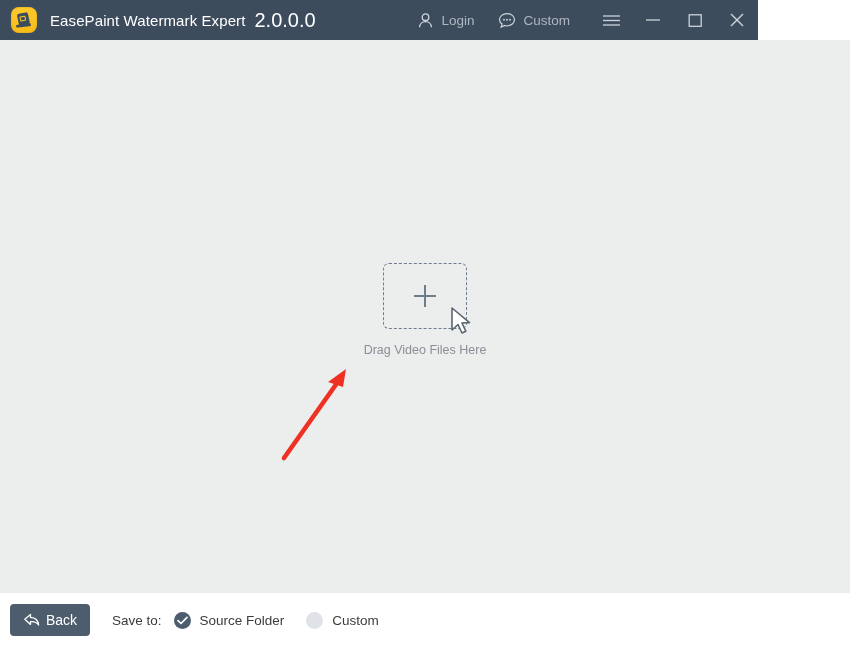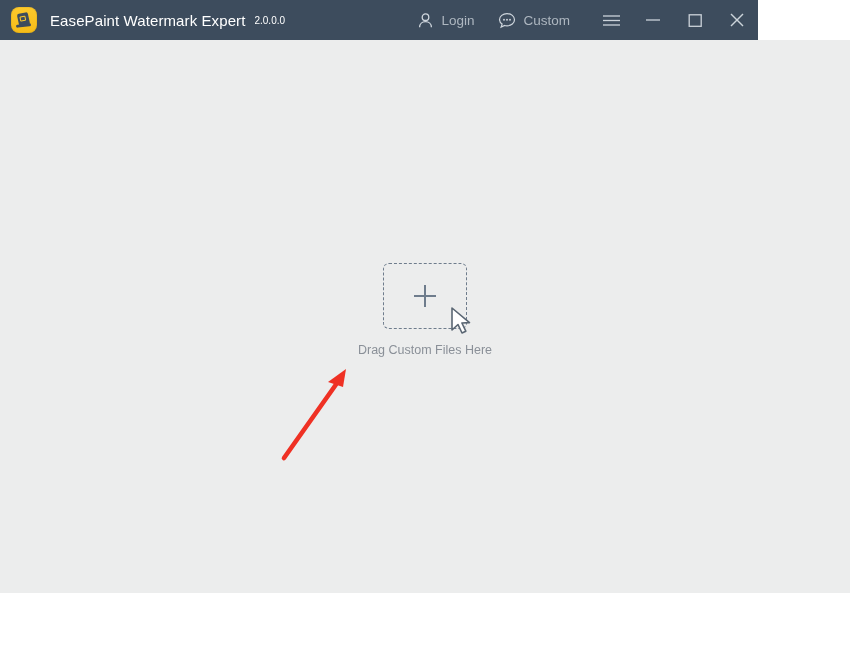--- a/index.html
+++ b/index.html
@@ -73,21 +73,21 @@
   .title-text {
     margin-left: 13px;
     color: #ffffff;
     font-size: 15px;
     letter-spacing: 0.1px;
     white-space: nowrap;
   }
   .title-version {
     margin-left: 9px;
     color: #ffffff;
-    font-size: 10px;
+    font-size: 20px;
     white-space: nowrap;
   }
 
   .tb-right {
     position: absolute;
     right: 0; top: 0;
     height: 40px;
     display: flex;
     align-items: center;
   }
@@ -289,27 +289,52 @@
         </svg>
       </div>
     </div>
   </div>
 
   <div class="canvas">
     <div class="dropzone-wrap">
       <div class="dropbox">
         <div class="plus"></div>
       </div>
-      <div class="drop-label">Drag Custom Files Here</div>
+      <div class="drop-label">Drag Video Files Here</div>
     </div>
 
     <svg class="cursor-arrow" width="28" height="32" viewBox="0 0 28 32">
       <path d="M3 2 L3 24 L9 18.5 L13 27 L16.8 25.2 L12.9 17 L20.5 16.6 Z" fill="#ffffff" stroke="#5a6673" stroke-width="1.6" stroke-linejoin="round"></path>
     </svg>
 
     <svg class="red-arrow" width="90" height="105" viewBox="0 0 90 105">
       <path d="M14 98 L72 16" stroke="#ef3124" stroke-width="4.6" stroke-linecap="round"></path>
       <path d="M76 9 L58 22 L73 27 Z" fill="#ef3124"></path>
     </svg>
   </div>
 
+  <div class="footer">
+    <div class="btn btn-back">
+      <span class="back-ico">
+        <svg width="17" height="14" viewBox="0 0 17 14">
+          <path d="M7.5 1.5 L1.8 6.3 L7.5 11.4 L7.5 8.6 C11.5 8.3 14 9.5 15.6 12 C15.2 7.2 12.4 4.6 7.5 4.3 Z" fill="none" stroke="#ffffff" stroke-width="1.3" stroke-linejoin="round"></path>
+        </svg>
+      </span>
+      <span>Back</span>
+    </div>
+
+    <div class="saveto">
+      <span class="lab">Save to:</span>
+
+      <span class="radio checked">
+        <svg width="11" height="9" viewBox="0 0 11 9">
+          <path d="M1 4.6 L4 7.5 L10 1.3" fill="none" stroke="#ffffff" stroke-width="1.7" stroke-linecap="round" stroke-linejoin="round"></path>
+        </svg>
+      </span>
+      <span class="radio-text">Source Folder</span>
+
+      <span class="radio unchecked"></span>
+      <span class="radio-text">Custom</span>
+    </div>
+
+  </div>
 
 </div>
 
 </body></html>

